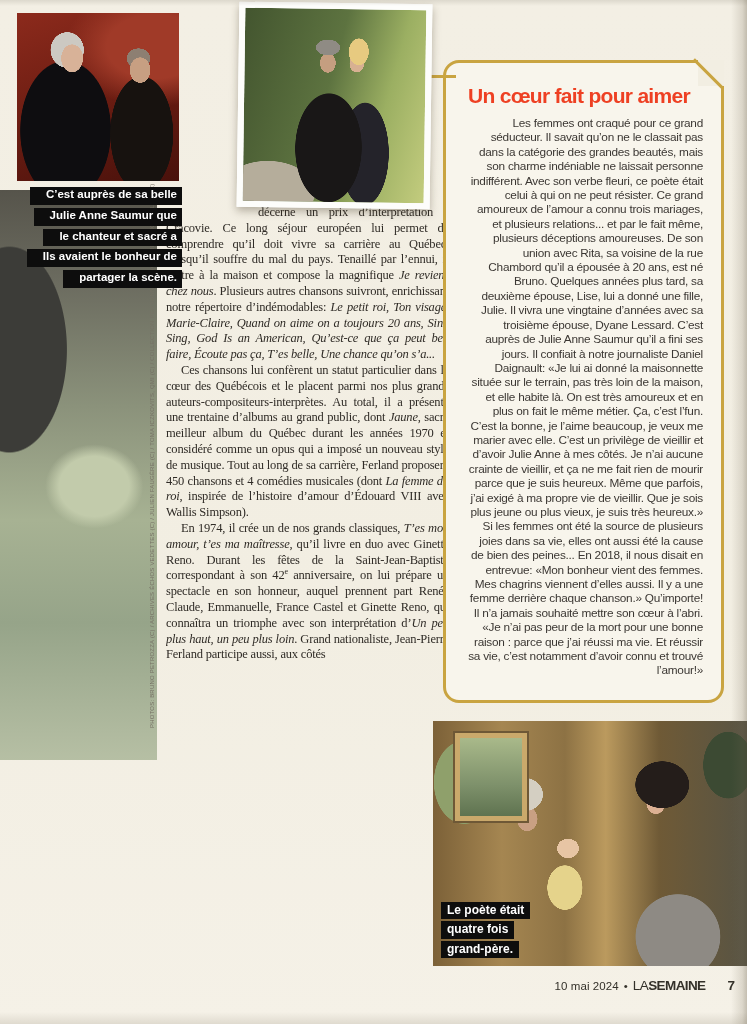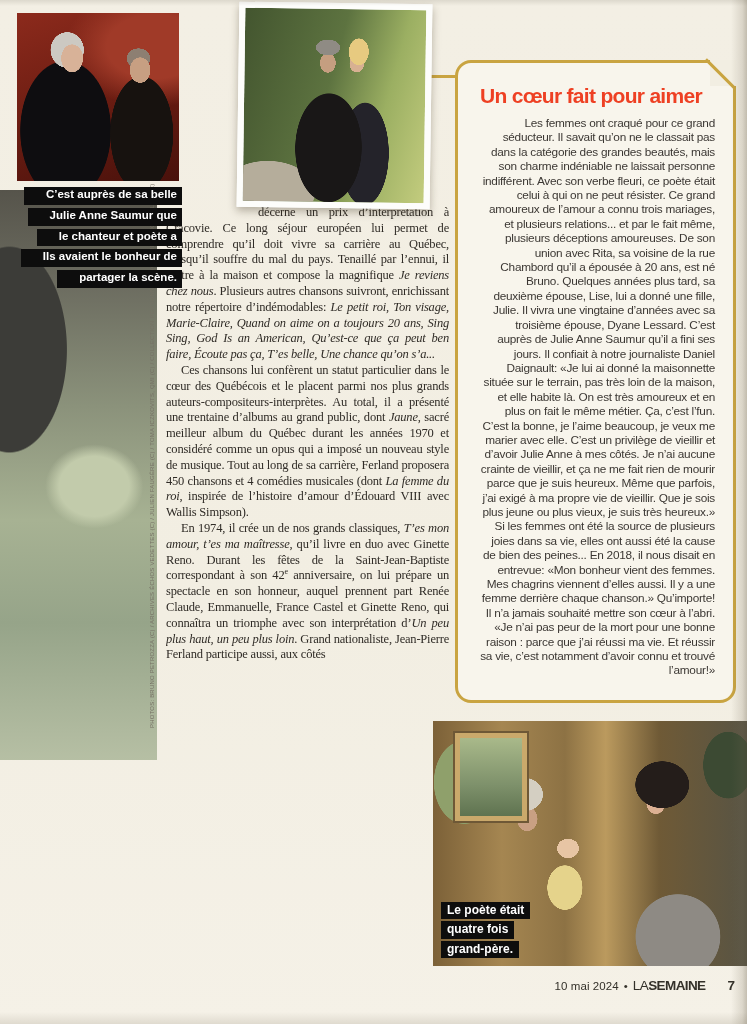--- a/index.html
+++ b/index.html
@@ -105,21 +105,21 @@
   }
   .framed-picture{
     position:absolute;left:22px;top:12px;width:62px;height:78px;
     background:linear-gradient(180deg,#a9b98a 0%,#7e916b 60%,#5f7350 100%);
     border:5px solid #caa96b;outline:2px solid #6e5836;
   }
 
   
   .chip{
     background:#0d0d0d;color:#ffffff;font-weight:700;
-    font-size:11.5px;line-height:1.2;padding:1px 5px 3px 22px;
+    font-size:11.5px;line-height:1.2;padding:1px 5px 3px 16px;
     display:inline-block;
   }
   .chip-row{margin:0;}
   .stage-caption{
     position:absolute;left:6px;top:184px;width:176px;
     text-align:right;z-index:6;
   }
   .stage-caption .chip{margin-top:-1px;}
   .family-caption{
     position:absolute;right:8px;bottom:12px;z-index:6;
@@ -143,21 +143,21 @@
   .article-col p.ind{text-indent:15px;}
   .article-col i{font-style:italic;}
   .article-col sup{font-size:8px;line-height:0;}
 
   
   .gold-connector{
     position:absolute;left:424px;top:75px;width:32px;height:3px;
     background:#c9a441;z-index:4;
   }
   .sidebar-box{
-    position:absolute;left:455px;top:60px;width:281px;height:643px;
+    position:absolute;left:443px;top:60px;width:281px;height:643px;
     box-sizing:border-box;background:#f8f5ec;
     border:3px solid #c9a441;border-radius:16px 0 16px 16px;
     padding:20px 18px 8px 22px;z-index:3;
   }
   .corner-cut{
     position:absolute;top:-3px;right:-3px;width:26px;height:26px;
     background:#f2eee2;
   }
   .corner-line{
     position:absolute;top:9px;right:-7px;width:40px;height:3px;
@@ -196,21 +196,21 @@
 </head>
 <body>
 
 <div class="page">
 
   <div class="photo stage-photo"></div>
 
   <div class="stage-caption">
       <div class="chip-row"><span class="chip">C’est auprès de sa belle</span></div>
       <div class="chip-row"><span class="chip">Julie Anne Saumur que</span></div>
-      <div class="chip-row"><span class="chip">le chanteur et poète a</span></div>
+      <div class="chip-row"><span class="chip">le chanteur et sacré a</span></div>
       <div class="chip-row"><span class="chip">Ils avaient le bonheur de</span></div>
       <div class="chip-row"><span class="chip">partager la scène.</span></div>
     </div>
 
   <div class="photo left-photo"></div>
 
   <div class="credits">PHOTOS: BRUNO PETROZZA (C) / ARCHIVES ÉCHOS VEDETTES (C) / JULIEN FAUGÈRE (C) / TOMA ICZKOVITS, QMI (C) / COLLECTION PERSONNELLE (C) / FRÉDÉRIC AUCLAIR (C)</div>
 
   <div class="photo inset-photo">
     <div class="scene"></div>

